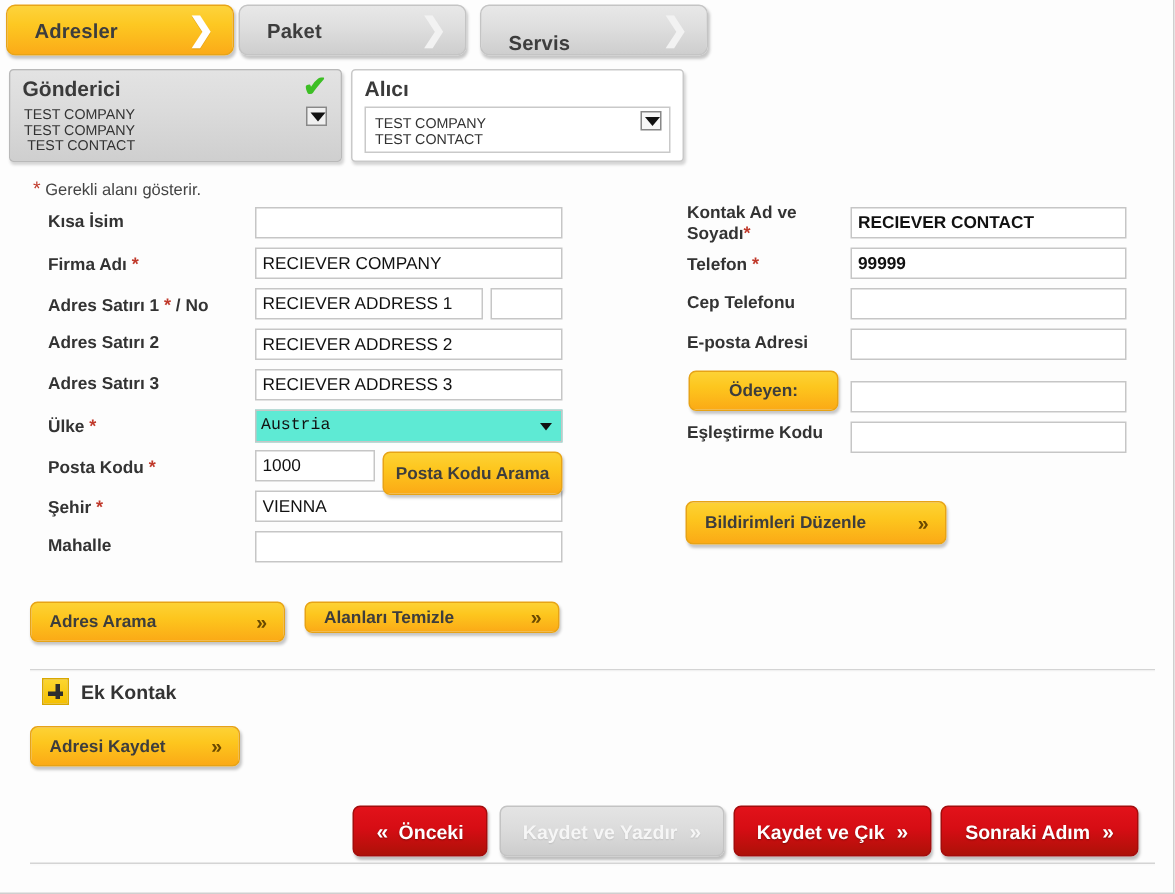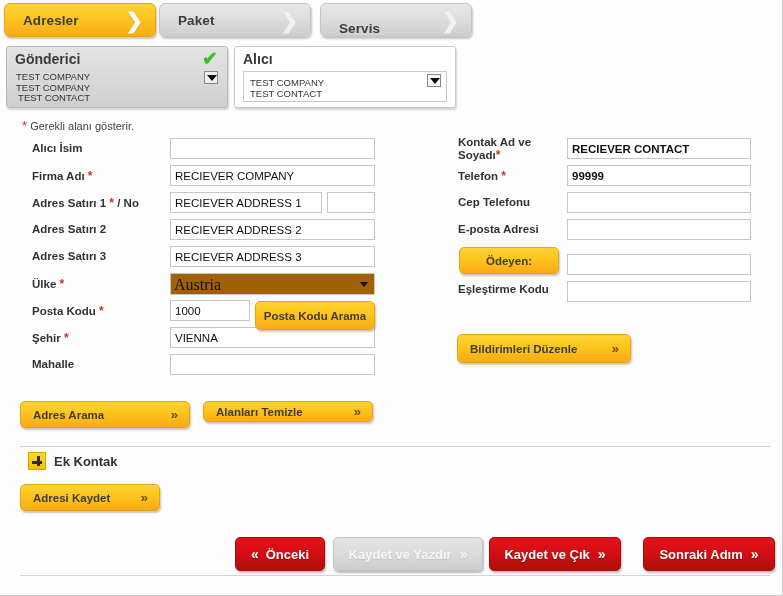--- a/index.html
+++ b/index.html
@@ -123,22 +123,22 @@
     color:#111; padding:0 4px; line-height:19px;
   }
   .ftxt.main { left:170px; width:205px; }
   .ftxt.addr1 { left:170px; width:152px; }
   .ftxt.no { left:327px; width:48px; }
   .ftxt.zip { left:170px; width:80px; }
   .ftxt.right { left:567px; width:184px;font-weight:bold; }
 
   select.fsel {
     position:absolute; left:170px; width:205px; height:22px;
-    background:#a16207; border:1px solid #c6c6c6;
-    font-family:Liberation Serif, serif; font-size:16px;
+    background:#5eead4; border:1px solid #c6c6c6;
+    font-family:Liberation Mono, monospace; font-size:11px;
     color:#111; padding-left:3px;
     -webkit-appearance:none; appearance:none;
   }
   .sel-arrow {
     position:absolute; left:360px; top:9px; pointer-events:none;
     border-left:4px solid transparent; border-right:4px solid transparent;
     border-top:5px solid #111;
   }
 
   
@@ -211,21 +211,21 @@
   .rbtn.gray {
     background:linear-gradient(180deg,#e4e4e4 0%,#dcdcdc 45%,#cdcdcd 100%);
     border:1px solid #c3c3c3; color:#f6f6f6;
     text-shadow:0 1px 1px rgba(0,0,0,.10);
     cursor:default;
   }
   .rbtn .ch2 { font-size:14px; font-weight:bold; }
   .b-onceki { left:235px; width:90px; gap:7px; }
   .b-yazdir { left:333px; width:150px; gap:8px; }
   .b-cik { left:489px; width:132px; gap:8px; }
-  .b-sonraki { left:627px; width:132px; gap:8px;margin-left:16px; }
+  .b-sonraki { left:627px; width:132px; gap:8px; }
 </style>
 </head>
 <body>
 
 <div class="page">
 
   <div class="tabs">
     <div class="tab active">
       <span class="tab-label">Adresler</span>
       <span class="chev">❯</span>
@@ -263,21 +263,21 @@
   </div>
 
   <div class="req-note">
     <span class="star">*</span>
     <span>Gerekli alanı gösterir.</span>
   </div>
 
   <div class="col-left">
 
     <div class="frow">
-      <span class="flabel">Alıcı İsim</span>
+      <span class="flabel">Kısa İsim</span>
       <input class="ftxt main" type="text" value="" style="">
     </div>
 
     <div class="frow">
       <span class="flabel">
         <span>Firma Adı</span>
         <span class="star-sm">*</span>
       </span>
       <input class="ftxt main" type="text" value="RECIEVER COMPANY" style="">
     </div>

